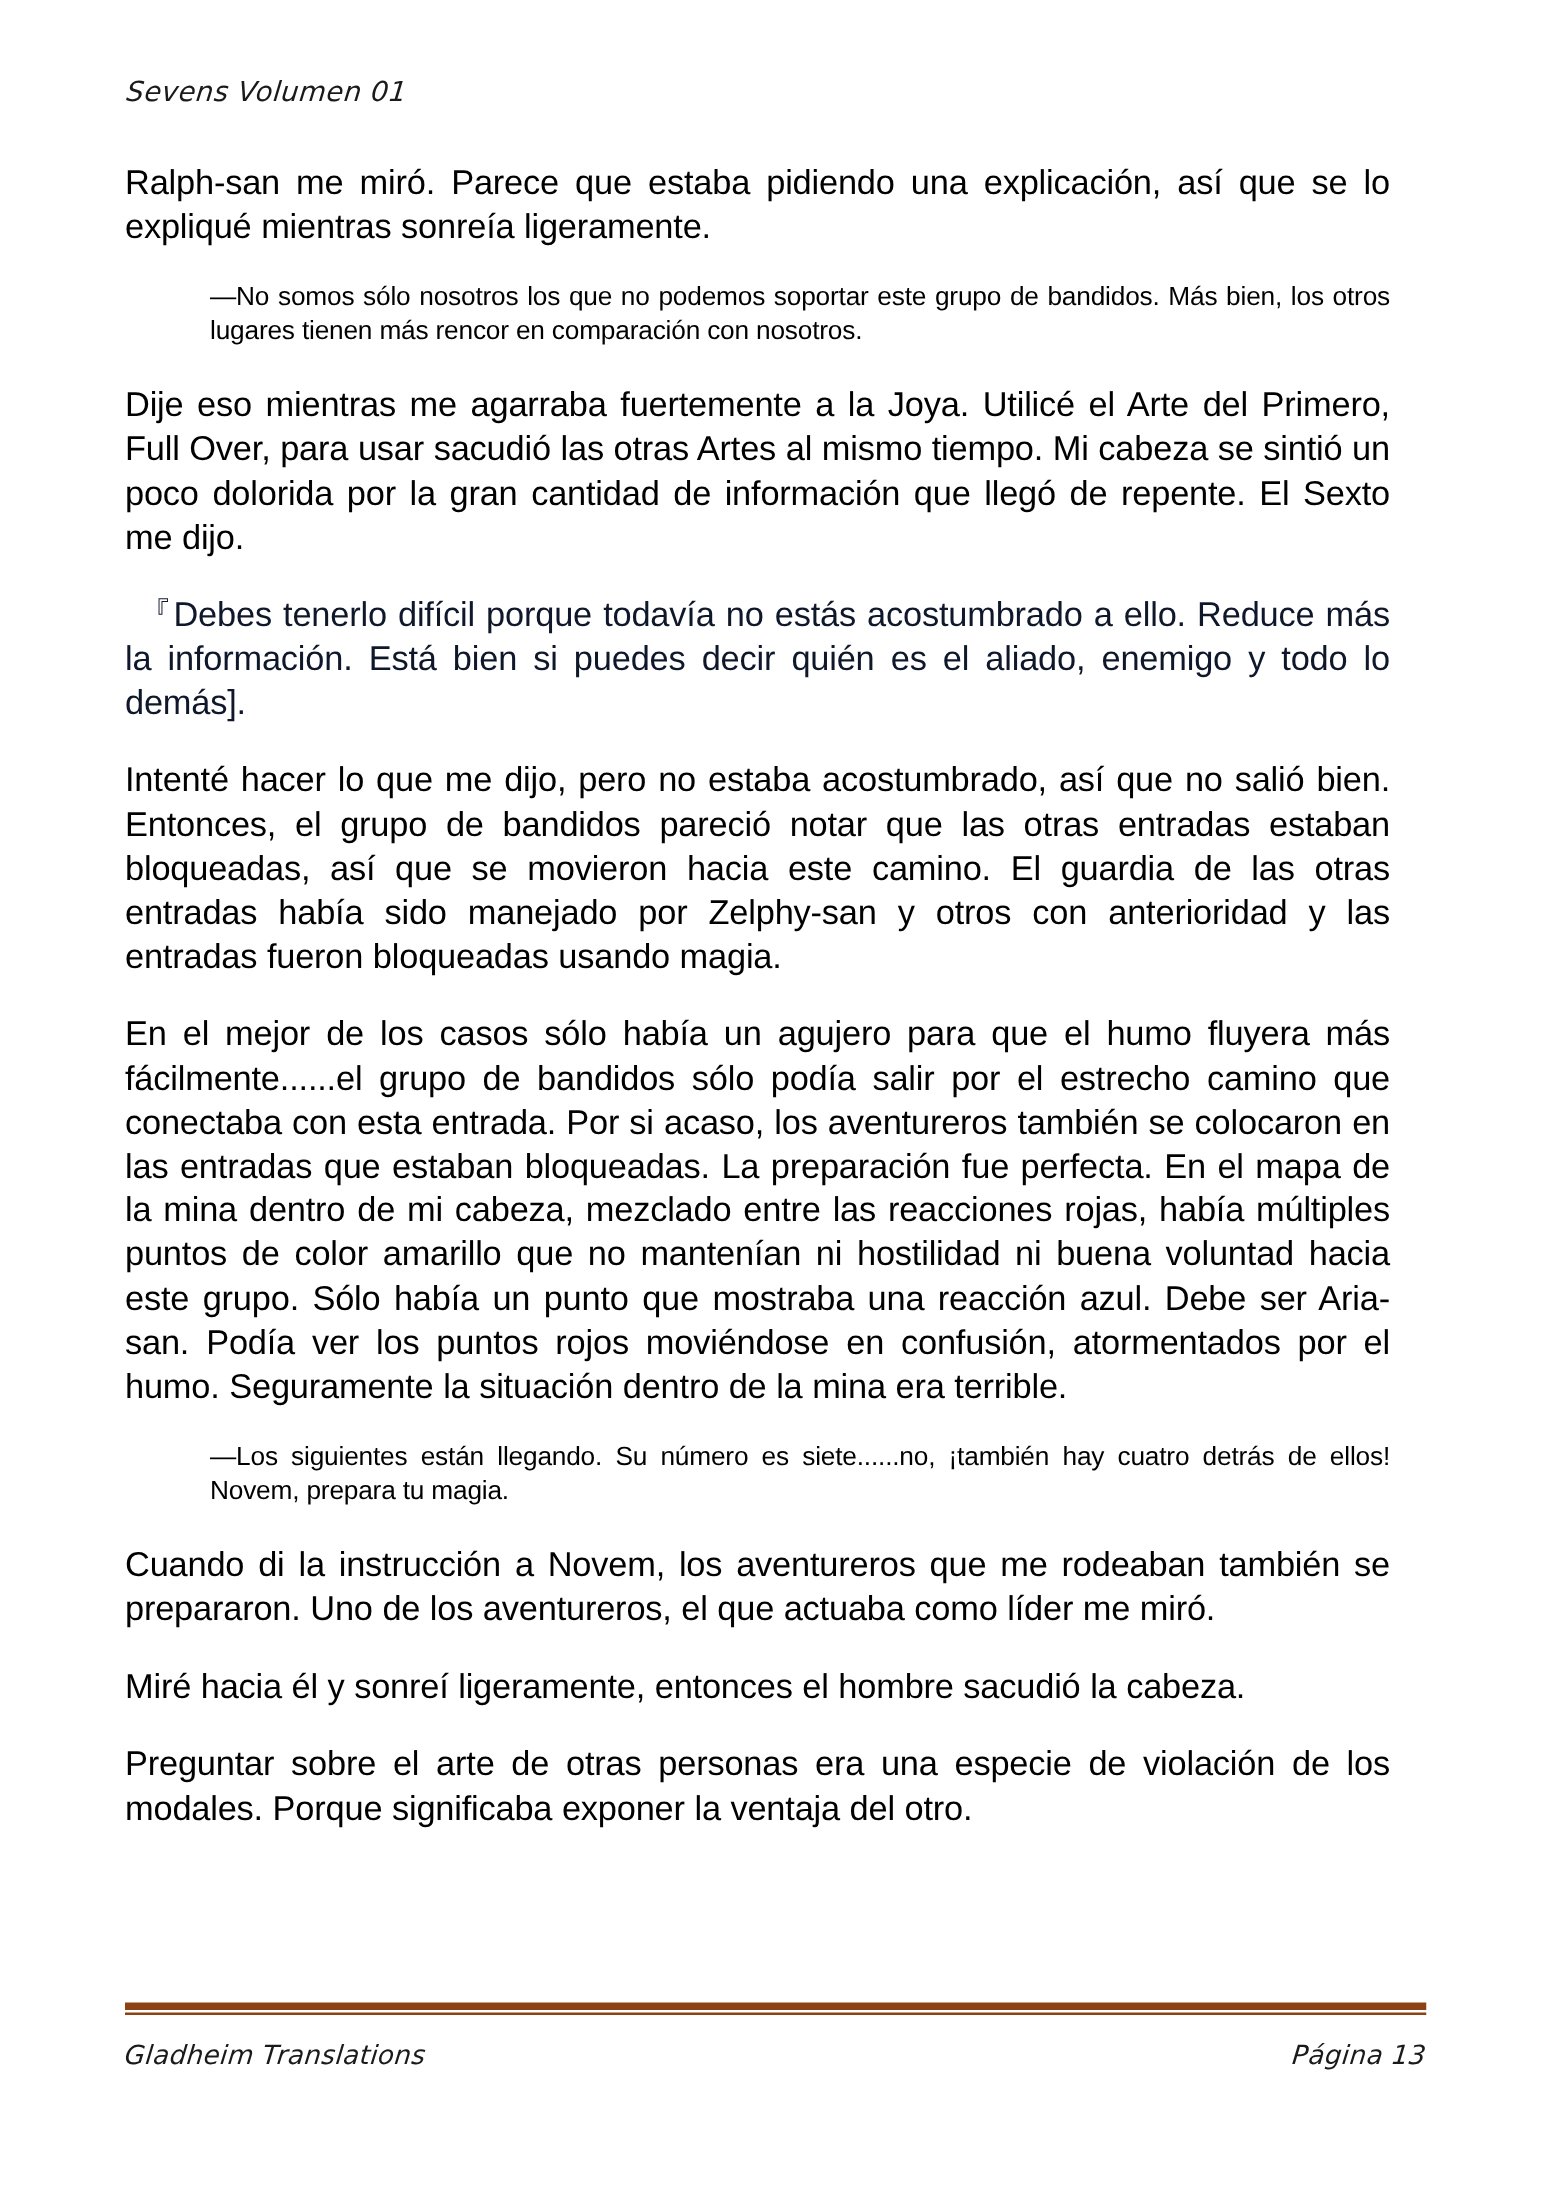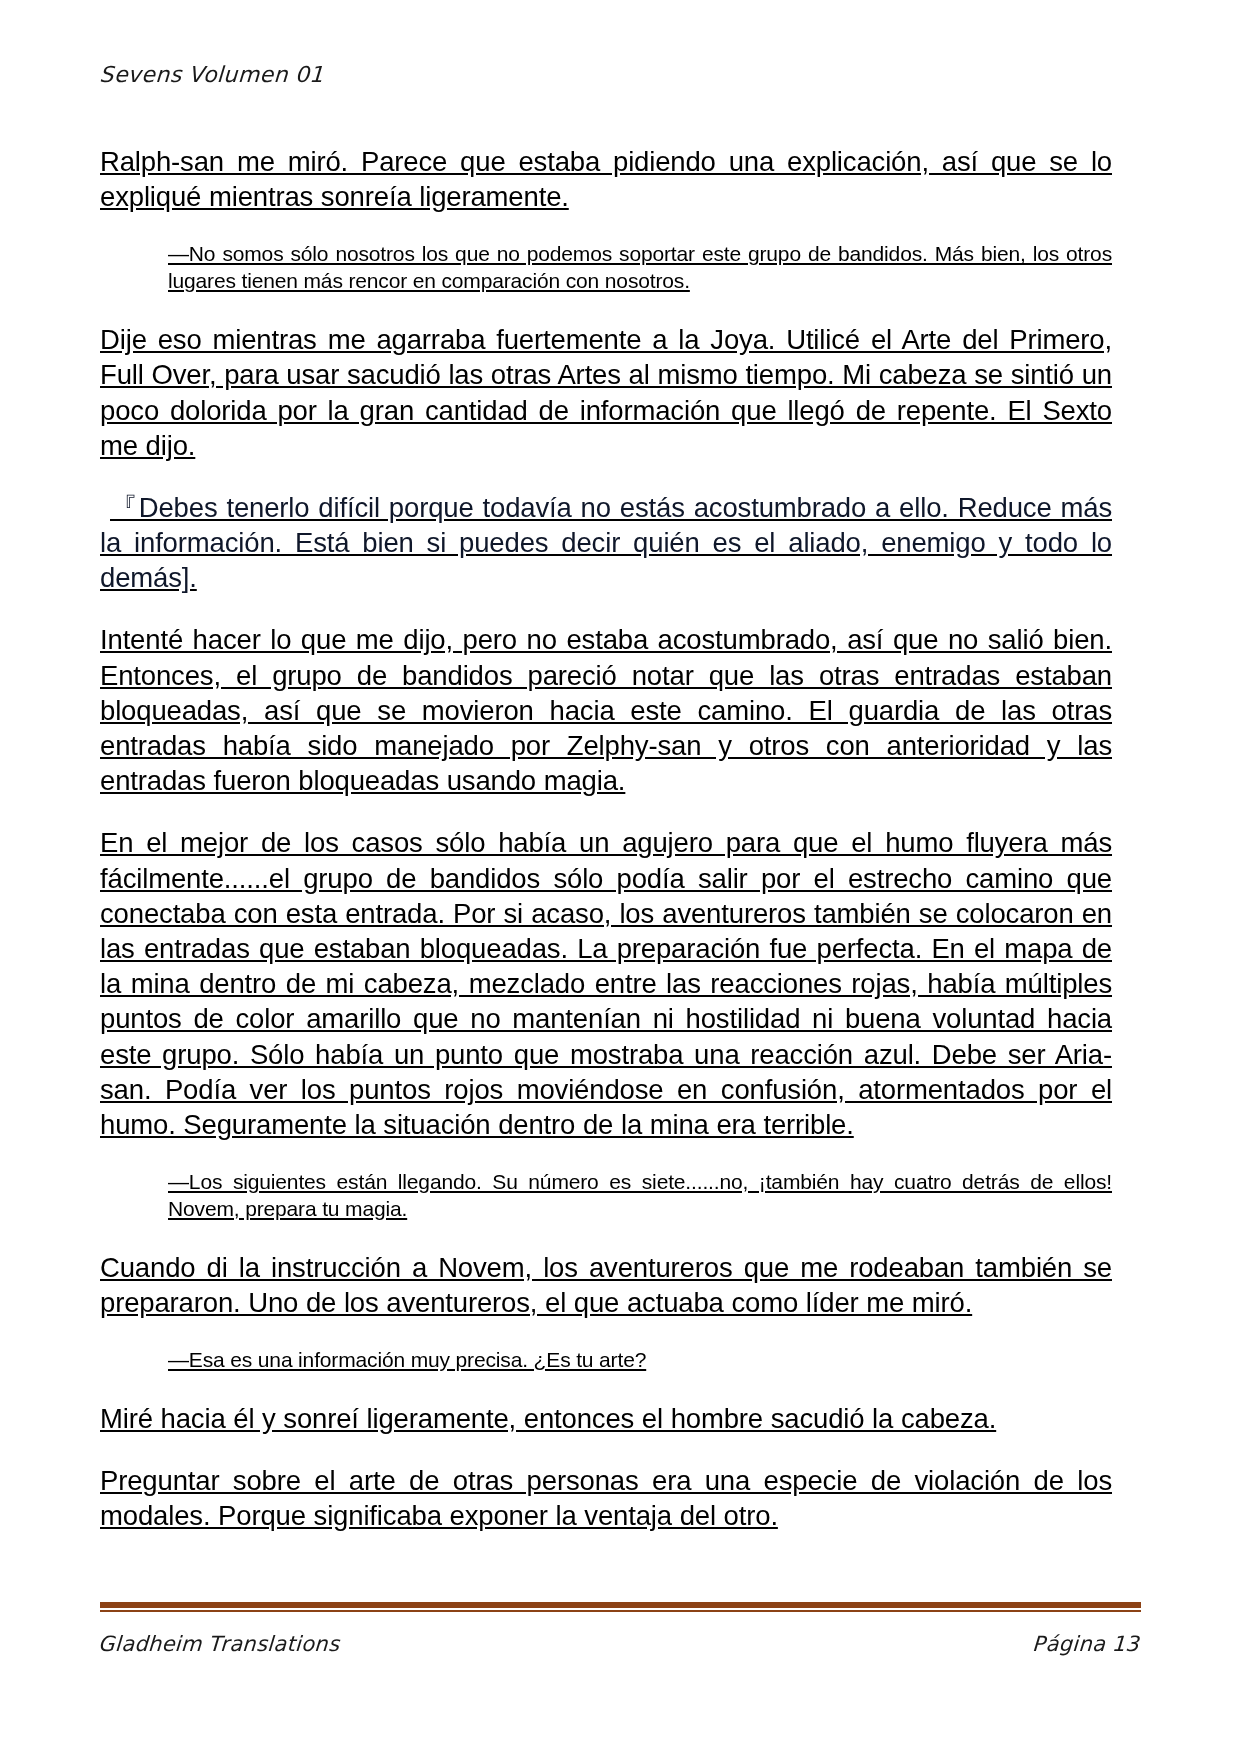--- a/index.html
+++ b/index.html
@@ -35,23 +35,22 @@
     color: #1a1a1a;
     white-space: nowrap;
     transform: skewX(-6deg);
     transform-origin: left bottom;
   }
 
   
   .content {
     position: absolute;
     left: 100px;
-    top: 144px;
+    top: 128px;
     width: 1012px;
-    text-decoration: underline;
   }
 
   p.para {
     margin: 0 0 27px 0;
     font-size: 27.5px;
     line-height: 1.28;
     color: #000000;
     text-align: justify;
     text-justify: inter-word;
     font-stretch: semi-condensed;
@@ -148,21 +147,20 @@
 
   <div class="content">
       <p class="para">Ralph-san me miró. Parece que estaba pidiendo una explicación, así que se lo expliqué mientras sonreía ligeramente.</p>
       <p class="dialogue">—No somos sólo nosotros los que no podemos soportar este grupo de bandidos. Más bien, los otros lugares tienen más rencor en comparación con nosotros.</p>
       <p class="para">Dije eso mientras me agarraba fuertemente a la Joya. Utilicé el Arte del Primero, Full Over, para usar sacudió las otras Artes al mismo tiempo.  Mi cabeza se sintió un poco dolorida por la gran cantidad de información que llegó de repente. El Sexto me dijo.</p>
       <p class="bracketed">『Debes tenerlo difícil porque todavía no estás acostumbrado a ello. Reduce más la información. Está bien si puedes decir quién es el aliado, enemigo y todo lo demás].</p>
       <p class="para">Intenté hacer lo que me dijo, pero no estaba acostumbrado, así que no salió bien. Entonces, el grupo de bandidos pareció notar que las otras entradas estaban bloqueadas, así que se movieron hacia este camino. El guardia de las otras entradas había sido manejado por Zelphy-san y otros con anterioridad y las entradas fueron bloqueadas usando magia.</p>
       <p class="para">En el mejor de los casos sólo había un agujero para que el humo fluyera más fácilmente......el grupo de bandidos sólo podía salir por el estrecho camino que conectaba con esta entrada. Por si acaso, los aventureros también se colocaron en las entradas que estaban bloqueadas. La preparación fue perfecta. En el mapa de la mina dentro de mi cabeza, mezclado entre las reacciones rojas, había múltiples puntos de color amarillo que no mantenían ni hostilidad ni buena voluntad hacia este grupo. Sólo había un punto que mostraba una reacción azul. Debe ser Aria-san. Podía ver los puntos rojos moviéndose en confusión, atormentados por el humo. Seguramente la situación dentro de la mina era terrible.</p>
       <p class="dialogue">—Los siguientes están llegando. Su número es siete......no, ¡también hay cuatro detrás de ellos! Novem, prepara tu magia.</p>
       <p class="para">Cuando di la instrucción a Novem, los aventureros que me rodeaban también se prepararon. Uno de los aventureros, el que actuaba como líder me miró.</p>
-      <p class="dialogue">—Esa es una información muy precisa. ¿Es tu arte?</p>
       <p class="para">Miré hacia él y sonreí ligeramente, entonces el hombre sacudió la cabeza.</p>
       <p class="para last">Preguntar sobre el arte de otras personas era una especie de violación de los modales. Porque significaba exponer la ventaja del otro.</p>
     </div>
 
   <div class="footer-rule">
     <div class="bar-thick"></div>
     <div class="bar-thin"></div>
   </div>
 
   <div class="page-footer">

